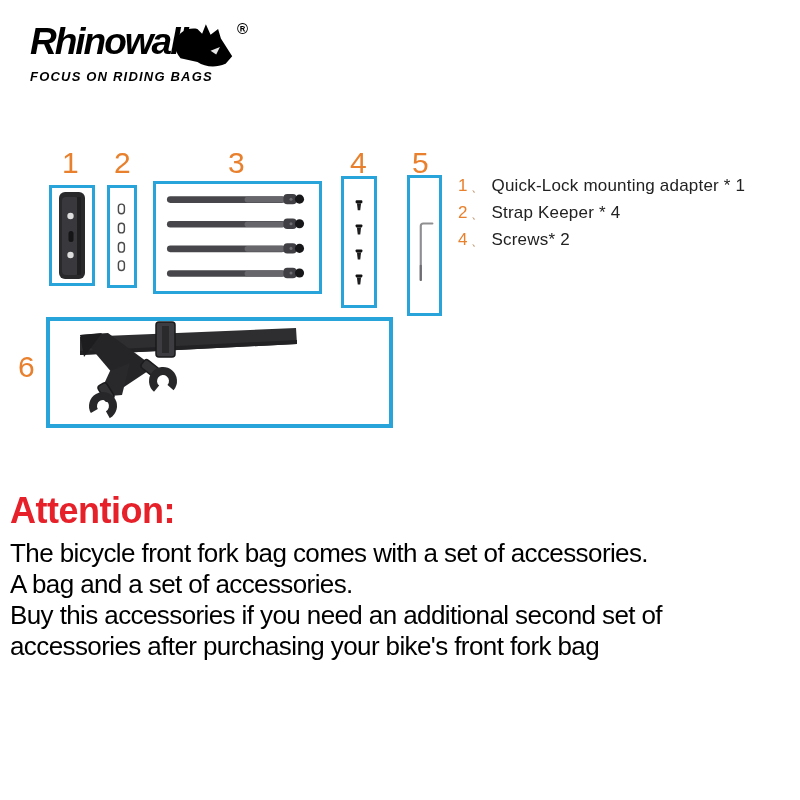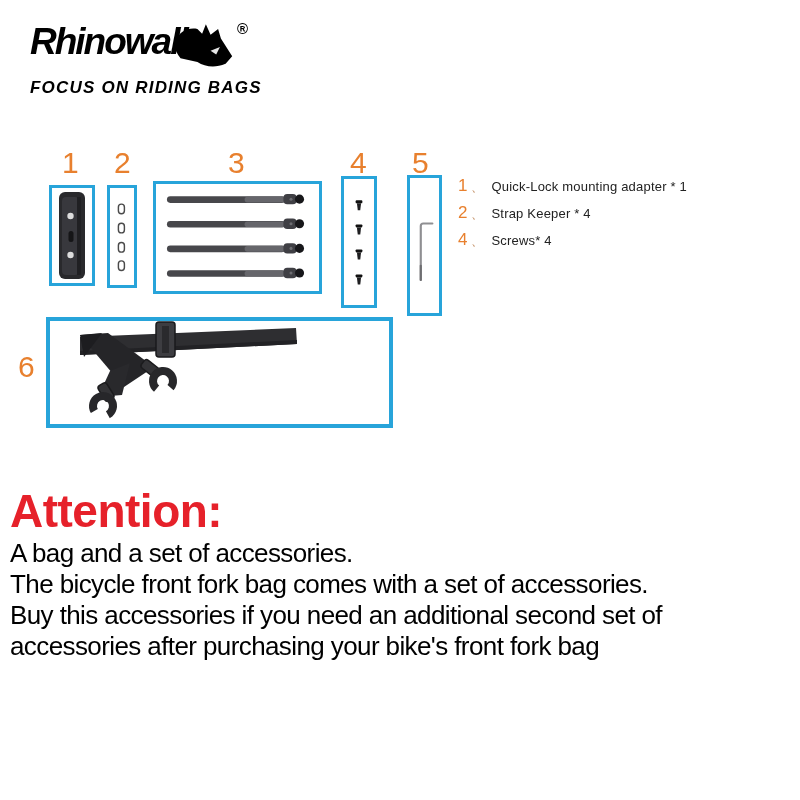--- a/index.html
+++ b/index.html
@@ -6,38 +6,38 @@
   #page{position:relative;width:800px;height:800px;background:#ffffff;overflow:hidden;
         font-family:"Liberation Sans",sans-serif;color:#1c1c1c;}
 
   
   .logo{position:absolute;left:30px;top:22px;}
   .brand-row{display:flex;align-items:flex-start;}
   .brand-text{font-size:37px;font-weight:700;font-style:italic;letter-spacing:-2px;
               color:#000;line-height:40px;white-space:nowrap;}
   .rhino{margin-left:-24px;margin-top:0px;}
   .reg-mark{font-size:15px;font-weight:700;color:#000;margin-left:2px;margin-top:-2px;}
-  .tagline{font-size:17px;font-weight:700;font-style:italic;letter-spacing:1.2px;
-           color:#000;margin-top:10px;white-space:nowrap;}
+  .tagline{font-size:13px;font-weight:700;font-style:italic;letter-spacing:1.2px;
+           color:#000;margin-top:1px;white-space:nowrap;}
 
   
   .pnum{position:absolute;font-size:30px;font-weight:500;color:#e8802e;line-height:30px;}
   .pbox{position:absolute;border:3px solid #28a4da;background:#fff;box-sizing:border-box;}
   .pbox svg{display:block;width:100%;height:100%;}
   .pbox.big{border-width:4px;}
 
   
   .legend{position:absolute;left:458px;top:172px;}
   .legend-row{height:27px;line-height:27px;white-space:nowrap;}
   .lnum{color:#e8802e;font-size:17px;}
   .lsep{color:#c08a5e;font-size:14px;margin:0 7px 0 3px;}
-  .llabel{color:#222;font-size:13px;letter-spacing:0.2px;}
+  .llabel{color:#222;font-size:17px;letter-spacing:0.2px;}
 
   
-  .attention-title{position:absolute;left:10px;top:490px;font-size:46px;line-height:42px;
+  .attention-title{position:absolute;left:10px;top:490px;font-size:36px;line-height:42px;
                    font-weight:700;color:#e6212a;letter-spacing:-0.5px;}
   .attention-body{position:absolute;left:10px;top:538px;width:788px;}
   .attn-line{font-size:26px;line-height:31px;color:#000;letter-spacing:-0.6px;white-space:nowrap;}
 </style>
 </head>
 <body>
 
 <div id="page">
 
   <div class="logo">
@@ -161,24 +161,24 @@
       <g transform="rotate(58 56 71)">
         <rect x="47" y="66" width="18" height="10" rx="3" fill="#333336" stroke="#1b1b1d" stroke-width="1.5"></rect>
       </g>
       <circle cx="53" cy="85" r="10" fill="none" stroke="#27272a" stroke-width="8" stroke-dasharray="47 16" transform="rotate(150 53 85)"></circle>
     </svg>
   </div>
 
   <div class="legend">
     <div class="legend-row"><span class="lnum">1</span><span class="lsep">、</span><span class="llabel">Quick-Lock mounting adapter * 1</span></div>
     <div class="legend-row"><span class="lnum">2</span><span class="lsep">、</span><span class="llabel">Strap Keeper * 4</span></div>
-    <div class="legend-row"><span class="lnum">4</span><span class="lsep">、</span><span class="llabel">Screws* 4</span></div>
+    <div class="legend-row"><span class="lnum">4</span><span class="lsep">、</span><span class="llabel">Screws* 2</span></div>
   </div>
 
   <div class="attention-title">Attention:</div>
   <div class="attention-body">
+    <div class="attn-line">The bicycle front fork bag comes with a set of accessories.</div>
     <div class="attn-line">A bag and a set of accessories.</div>
-    <div class="attn-line">The bicycle front fork bag comes with a set of accessories.</div>
     <div class="attn-line">Buy this accessories if you need an additional second set of</div>
     <div class="attn-line">accessories after purchasing your bike's front fork bag</div>
   </div>
 
 </div>
 
 </body></html>

